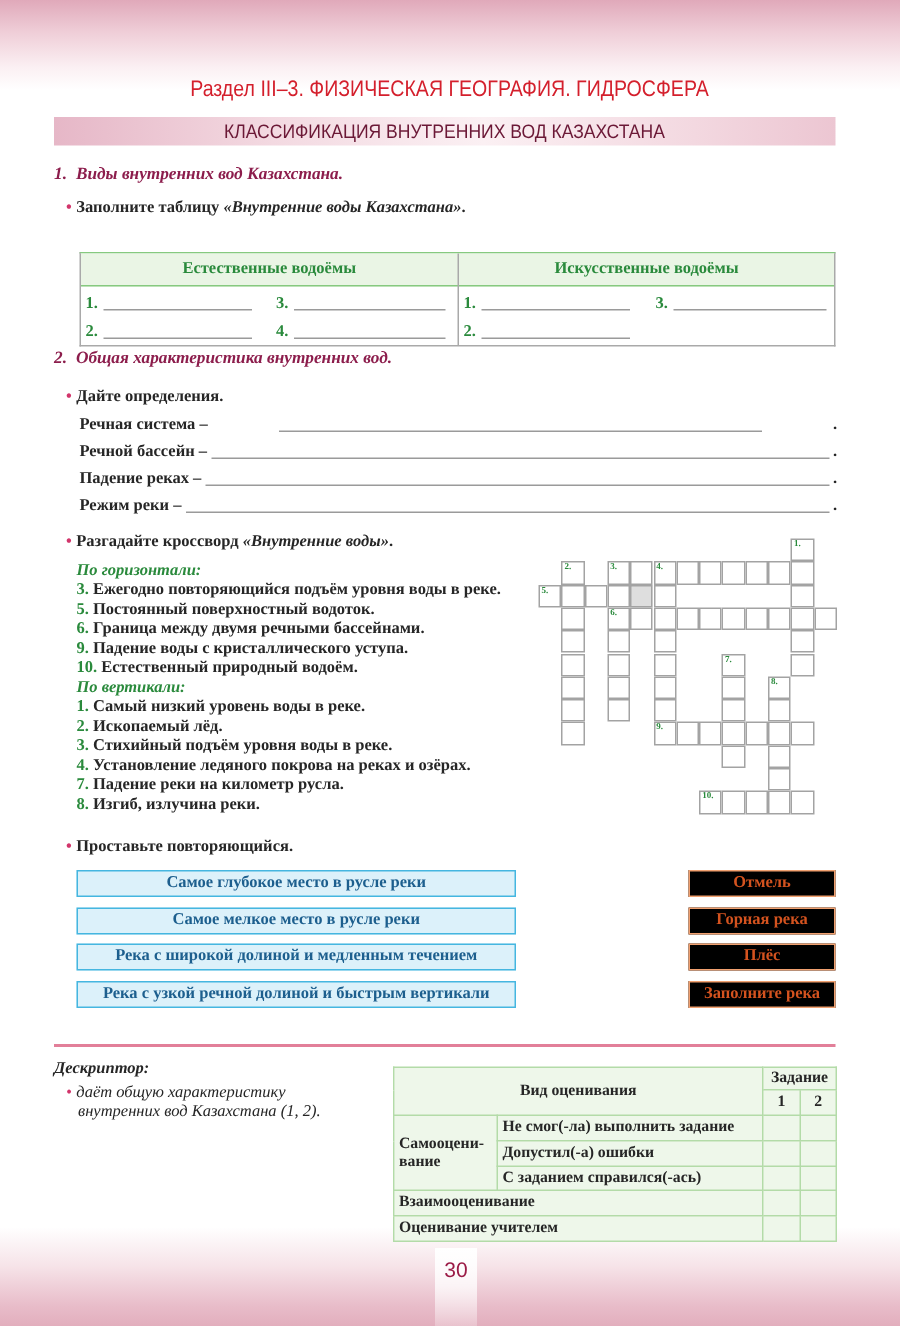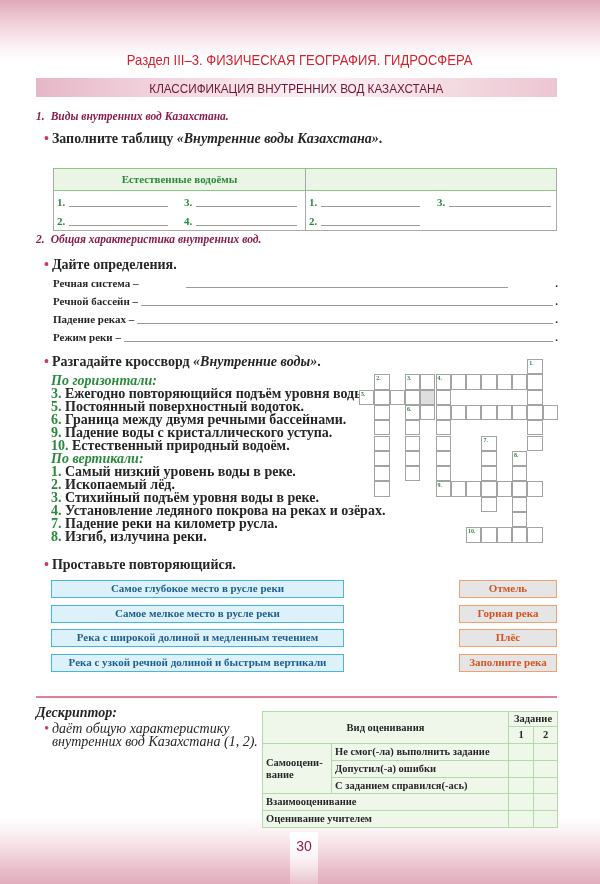--- a/index.html
+++ b/index.html
@@ -13,21 +13,21 @@
   .title { left:0; top:51px; width:600px; text-align:center; }
   .title span { display:inline-block; transform:scaleX(0.87); font-family:"Liberation Sans", sans-serif;
                 font-size:15px; color:#d41f2c; white-space:nowrap; }
   .band { left:36px; top:78px; width:521px; height:19px;
           background:linear-gradient(90deg,#e6b7c7 0%,#f3d9e1 28%,#fbf0f3 55%,#f3d8e0 82%,#ecc6d2 100%);
           text-align:center; line-height:19px; }
   .band span { display:inline-block; transform:scaleX(0.9); font-family:"Liberation Sans", sans-serif;
                font-size:13px; color:#6b1836; white-space:nowrap; }
   .task-h { font-style:italic; font-weight:bold; font-size:11.5px; color:#8c1d4c; white-space:nowrap; }
   .task-h .num { margin-right:6px; }
-  .txt { font-size:14px; font-weight:bold; color:#262626; white-space:nowrap; line-height:13px; }
+  .txt { font-size:11px; font-weight:bold; color:#262626; white-space:nowrap; line-height:13px; }
   .bullet { color:#d2356b; margin-right:3px; }
   .it { font-style:italic; }
   .green { color:#2a8a3c; }
   
   .t1 { left:53px; top:168px; width:502px; height:61px; border:1px solid #a9a9a9; border-top:1px solid #86c97f; }
   .t1 .hdr { position:absolute; left:0; top:0; width:502px; height:21px; background:#eaf5e5;
              border-bottom:1px solid #86c97f; }
   .t1 .hcell { position:absolute; top:0; height:21px; line-height:21px; text-align:center;
                font-size:11px; font-weight:bold; color:#2a8a3c; }
   .t1 .vsep { position:absolute; left:251px; top:0; width:1px; height:61px; background:#a9a9a9; }
@@ -41,21 +41,21 @@
   .def .dot { font-size:11px; font-weight:bold; margin-left:2px; line-height:13px; }
   
   .cw { left:359px; top:359px; width:200px; height:185px; }
   .cell { position:absolute; width:15.3px; height:15.3px; box-sizing:border-box; border:1px solid #a3a3a3; background:#fff; }
   .cell.shaded { background:#dedede; }
   .cell .n { position:absolute; left:1px; top:0px; font-size:6px; font-weight:bold; color:#2a8a3c;
              font-family:"Liberation Serif", serif; line-height:7px; }
   
   .mbox-l { left:51px; width:293px; height:18px; box-sizing:border-box; border:1.5px solid #45b6e0; background:#dcf1fa;
             text-align:center; line-height:15px; font-size:11px; font-weight:bold; color:#1d5f8e; }
-  .mbox-r { left:459px; width:98px; height:18px; box-sizing:border-box; border:1.5px solid #f1a06f; background:#e5e5e5;
+  .mbox-r { left:459px; width:98px; height:18px; box-sizing:border-box; border:1.5px solid #f1a06f; background:#000000;
             text-align:center; line-height:15px; font-size:11px; font-weight:bold; color:#d4531f; }
   .sep { left:36px; top:696px; width:521px; height:1.5px; background:#e27f99; }
   
   .at { left:262px; top:711px; border-collapse:collapse; table-layout:fixed;padding-left:27px; }
   .at td { border:1px solid #b3dba8; background:#eef7ea; font-size:10.5px; font-weight:bold; color:#262626;
            padding:0 3px; white-space:nowrap; line-height:12px; }
   .at td.c { text-align:center; padding:0; }
   .pg-strip { left:290px; top:832px; width:28px; height:52px;
               background:linear-gradient(to bottom,#fff 0%,rgba(255,255,255,0.75) 50%,rgba(255,255,255,0.25) 100%); }
   .pg { left:290px; top:838px; width:28px; text-align:center; font-family:"Liberation Sans", sans-serif;
@@ -77,20 +77,21 @@
 <div class="abs task-h" style="left:36px; top:110px;">
   <span class="num">1.</span><span>Виды внутренних вод Казахстана.</span>
 </div>
 <div class="abs txt" style="left:44px; top:132px;">
   <span class="bullet">•</span><span>Заполните таблицу </span><span class="it">«Внутренние воды Казахстана»</span><span>.</span>
 </div>
 
 <div class="abs t1">
   <div class="hdr">
     <div class="hcell" style="left:0; width:251px;">Естественные водоёмы</div>
+    <div class="hcell" style="left:252px; width:250px;">Искусственные водоёмы</div>
   </div>
   <div class="vsep"></div>
 
   <div class="slot" style="left:3px; top:27px;">
     <span class="lbl">1.</span>
       <span class="line" style="width:99px;"></span>
   </div>
   <div class="slot" style="left:3px; top:46px;">
     <span class="lbl">2.</span>
       <span class="line" style="width:99px;"></span>

